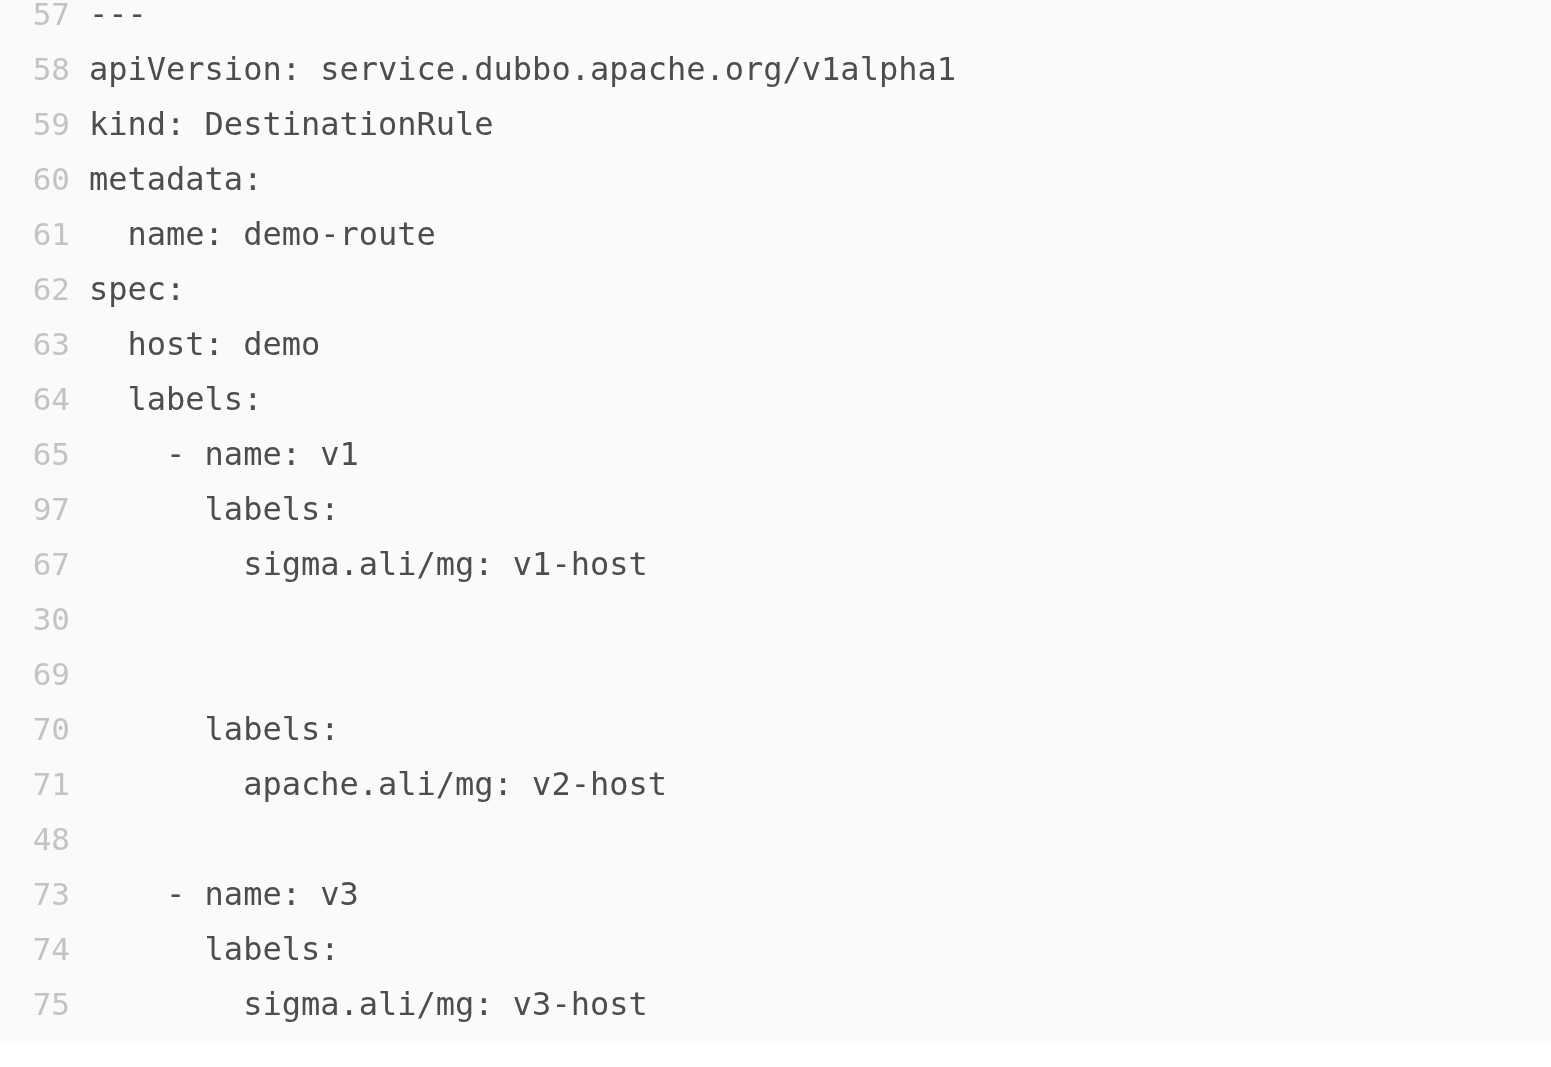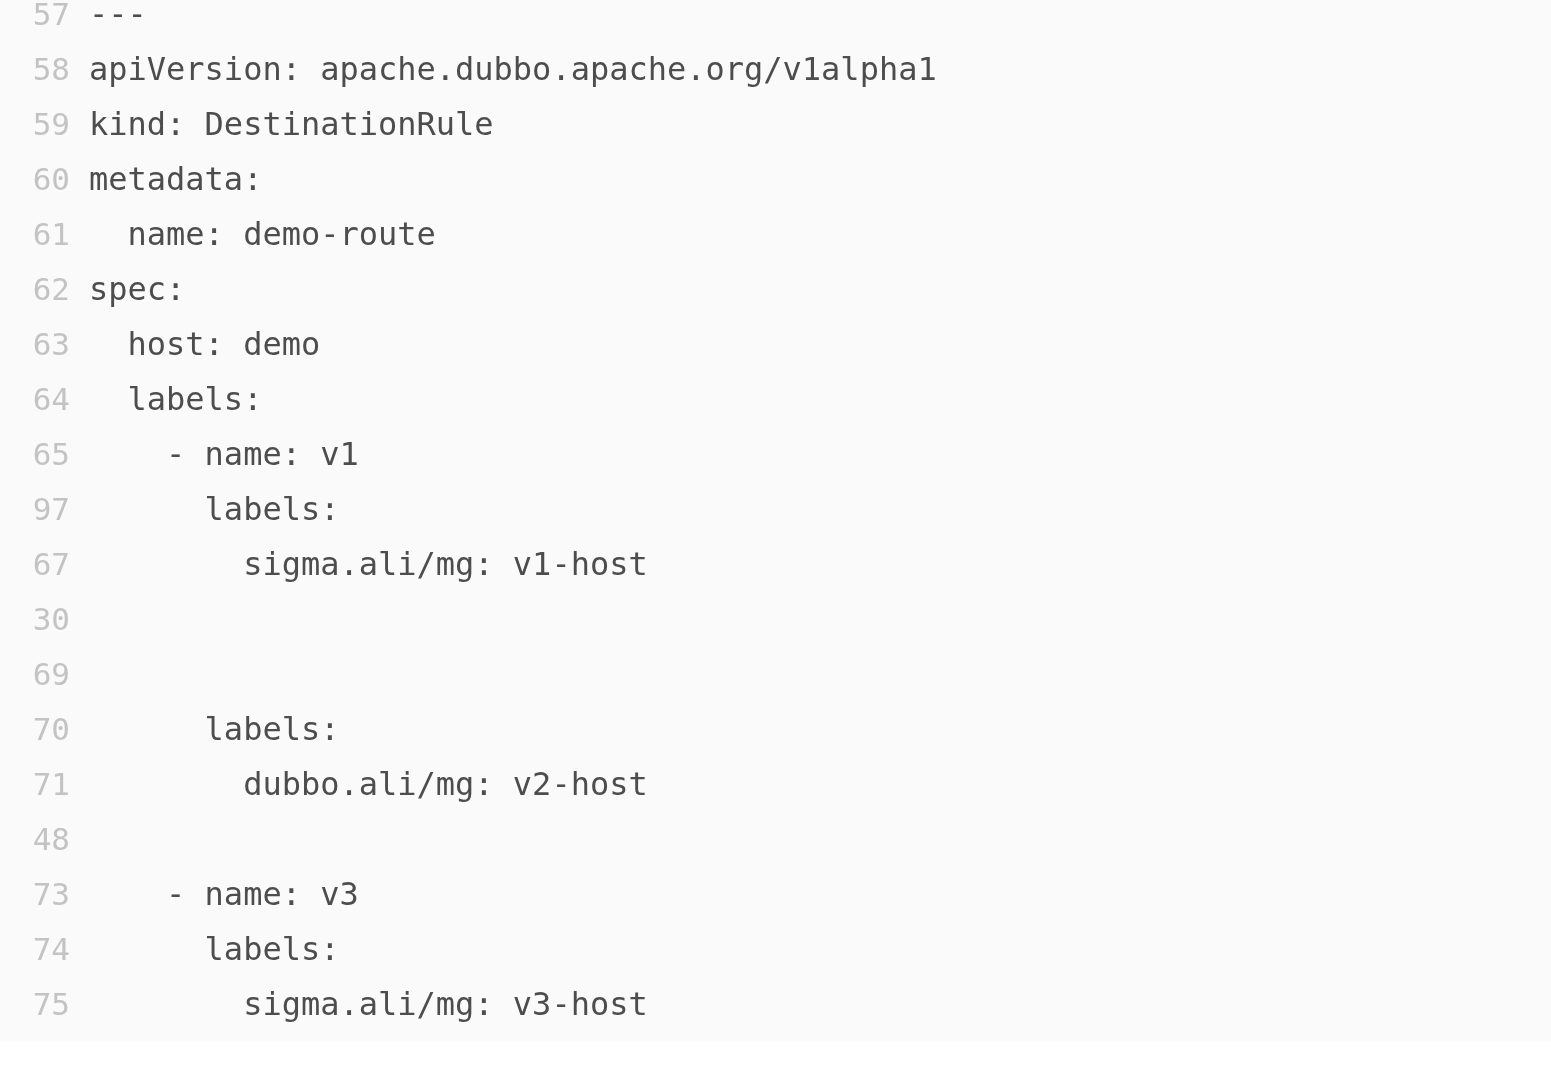--- a/index.html
+++ b/index.html
@@ -62,21 +62,21 @@
 <body style="--bg: #fafafa; --num: #c3c3c3; --code: #4d4d4d; --footer: #ffffff;">
 
 <div class="code-area">
   <div class="code-lines">
       <div class="code-line">
         <span class="line-number">57</span>
         <span class="line-text">---</span>
       </div>
       <div class="code-line">
         <span class="line-number">58</span>
-        <span class="line-text">apiVersion: apache.dubbo.apache.org/v1alpha1</span>
+        <span class="line-text">apiVersion: service.dubbo.apache.org/v1alpha1</span>
       </div>
       <div class="code-line">
         <span class="line-number">59</span>
         <span class="line-text">kind: DestinationRule</span>
       </div>
       <div class="code-line">
         <span class="line-number">60</span>
         <span class="line-text">metadata:</span>
       </div>
       <div class="code-line">
@@ -113,21 +113,21 @@
       </div>
       <div class="code-line">
         <span class="line-number">69</span>
       </div>
       <div class="code-line">
         <span class="line-number">70</span>
         <span class="line-text">      labels:</span>
       </div>
       <div class="code-line">
         <span class="line-number">71</span>
-        <span class="line-text">        dubbo.ali/mg: v2-host</span>
+        <span class="line-text">        apache.ali/mg: v2-host</span>
       </div>
       <div class="code-line">
         <span class="line-number">48</span>
         <span class="line-text"></span>
       </div>
       <div class="code-line">
         <span class="line-number">73</span>
         <span class="line-text">    - name: v3</span>
       </div>
       <div class="code-line">

